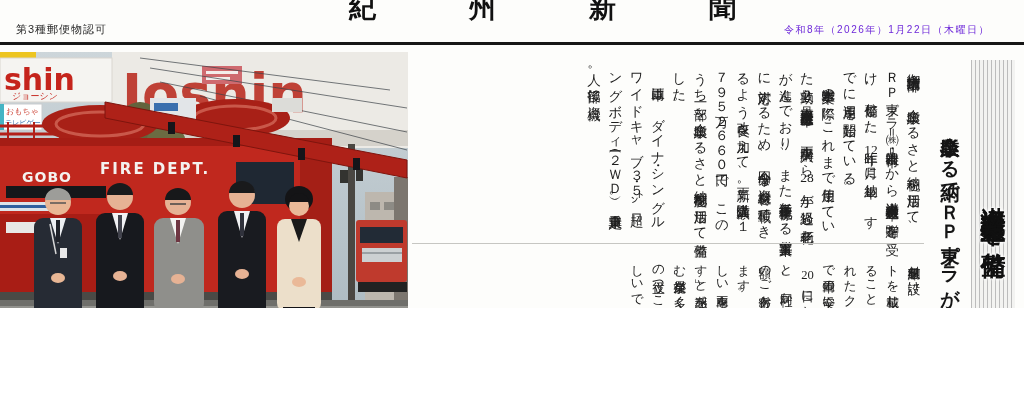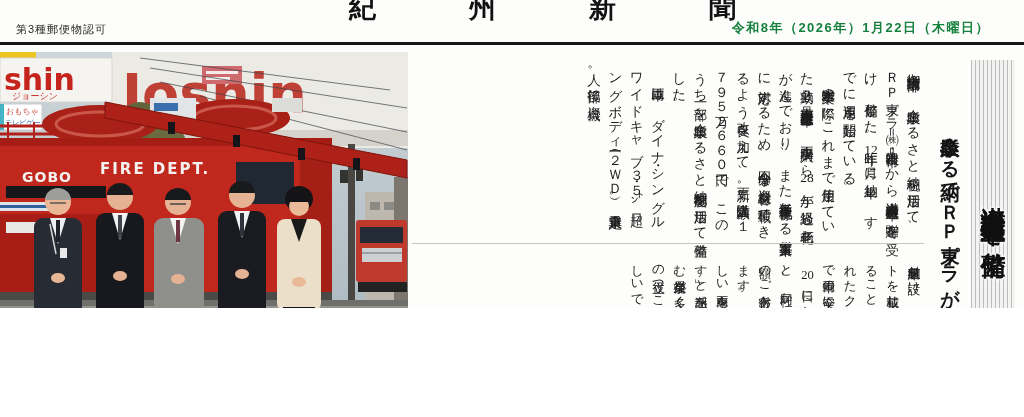--- a/index.html
+++ b/index.html
@@ -6,22 +6,22 @@
   .page{position:relative;width:1024px;height:308px;background:#fdfdfb;overflow:hidden;
         font-family:"Liberation Serif","DejaVu Serif",serif;color:#1c1c1c;}
 
   
   .masthead-bar{position:absolute;left:0;top:0;width:1024px;height:42px;background:#fdfdfb;
                 border-bottom:3px solid #161616;}
   .permit{position:absolute;left:16px;bottom:5px;font-size:11px;letter-spacing:1px;
           font-family:"Liberation Sans","DejaVu Sans",sans-serif;color:#2a2a2a;}
   .masthead{position:absolute;left:333px;bottom:0px;margin:16px;font-size:27px;font-weight:600;
             letter-spacing:93px;white-space:nowrap;color:#111;}
-  .issue-date{position:absolute;right:34px;bottom:5px;font-size:13px;letter-spacing:1.5px;
-            font-family:"Liberation Sans","DejaVu Sans",sans-serif;color:#15803d;white-space:nowrap;font-weight:bold;}
+  .issue-date{position:absolute;right:34px;bottom:5px;font-size:10px;letter-spacing:1.5px;
+            font-family:"Liberation Sans","DejaVu Sans",sans-serif;color:#6d28d9;white-space:nowrap;}
 
   
   .photo{position:absolute;left:0;top:52px;width:408px;height:334px;}
   .photo svg{display:block;}
   .photo text{font-family:"DejaVu Sans","Liberation Sans",sans-serif;}
   .caption{position:absolute;left:0;top:386px;width:408px;height:24px;line-height:24px;
            text-align:center;font-family:"Liberation Sans","DejaVu Sans",sans-serif;
            font-weight:bold;font-size:15.5px;letter-spacing:1px;color:#1b1b1b;}
 
   

